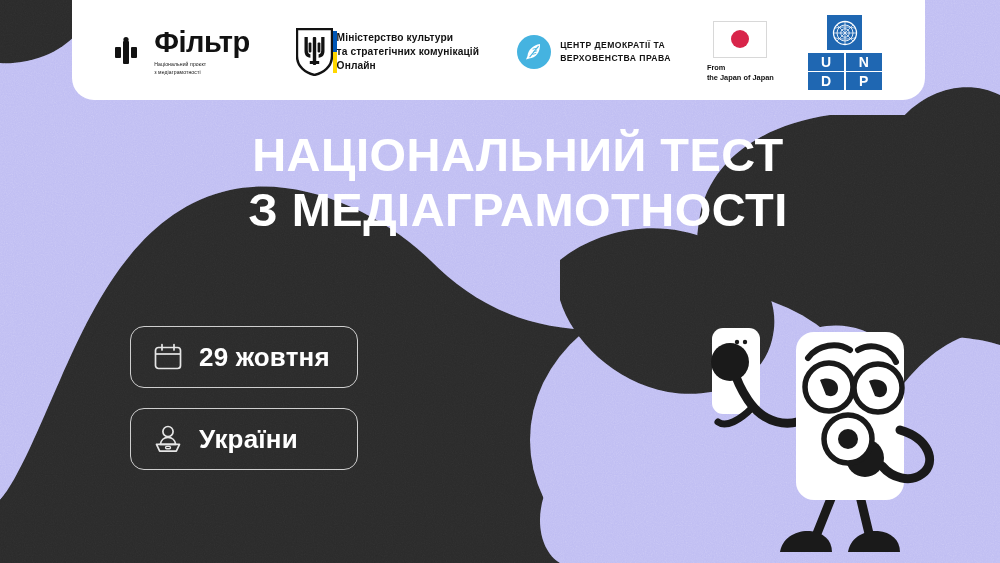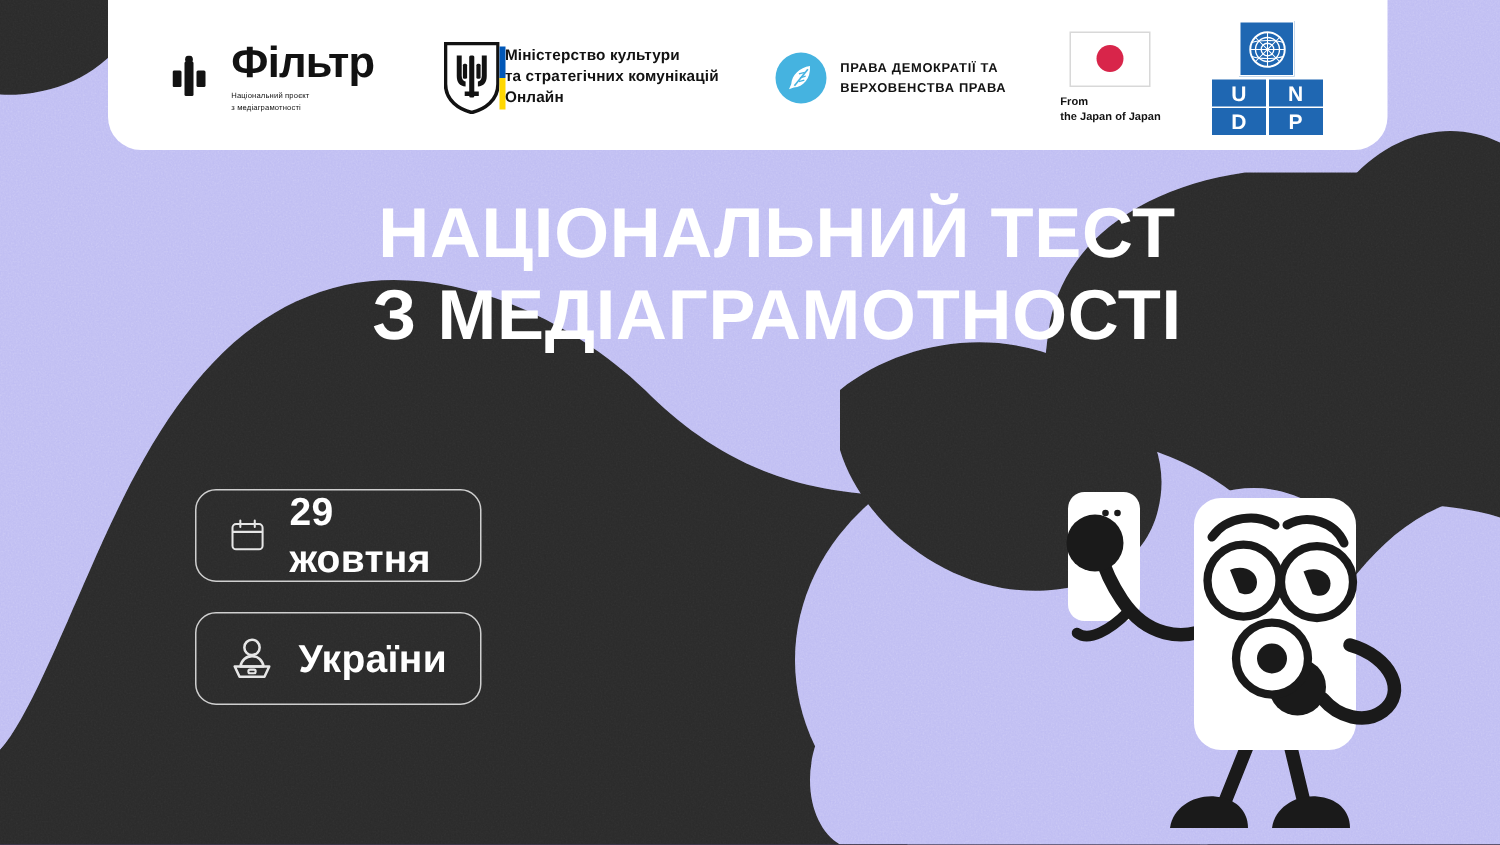--- a/index.html
+++ b/index.html
@@ -6,21 +6,21 @@
   html, body {
     width: 1000px; height: 563px;
     overflow: hidden;
     font-family: "Liberation Sans", sans-serif;
     background: #2a2a2a;
   }
   #stage {
     position: relative;
     width: 1000px; height: 563px;
     overflow: hidden;
-    background: #4c1d95;
+    background: #a16207;
   }
 
   
   #bg-layer { position:absolute; inset:0; width:1000px; height:563px; }
 
   
   #grain {
     position:absolute; inset:0; pointer-events:none;
     opacity:.30; mix-blend-mode:overlay;
   }
@@ -121,21 +121,21 @@
     letter-spacing:.5px;
     text-transform:uppercase;
     font-family:"Liberation Sans",sans-serif;
     margin-left:36px;
   }
   .title .l2 { display:block; }
 
   
   .pills { position:absolute; left:130px; top:326px; display:flex; flex-direction:column; gap:20px; }
   .pill {
-    height:62px; width:191px;
+    height:62px; width:228px;
     border:1.6px solid #cfcfcf;
     border-radius:14px;
     display:flex; align-items:center; gap:16px;
     padding:0 22px;
     color:#ffffff;
   }
   .pill-label { font-size:26px; font-weight:bold; letter-spacing:.2px; }
 
   
   .bubble {
@@ -275,21 +275,21 @@
 
       <div class="logo-block cedem-wrap">
         <div class="cedem-circle">
           <svg width="22" height="22" viewBox="0 0 22 22">
             <path d="M17,3 C10,4 5,9 4.5,15 L3,18.5 L6.2,17.4 C12.5,17 17.5,11.5 17,3 Z" fill="#ffffff"></path>
             <path d="M15.6,5.2 L6.6,16.2" stroke="#45b3e0" stroke-width="1.1" fill="none"></path>
             <path d="M13.5,7.2 L9.6,8.3 M14.1,9.8 L10.3,10.9 M13.2,12.4 L9.6,13.4" stroke="#45b3e0" stroke-width=".9" fill="none"></path>
           </svg>
         </div>
         <div class="cedem-lines">
-          <div>ПРАВА ДЕМОКРАТІЇ ТА</div>
+          <div>ЦЕНТР ДЕМОКРАТІЇ ТА</div>
           <div>ВЕРХОВЕНСТВА ПРАВА</div>
         </div>
       </div>
 
       <div class="logo-block japan-wrap">
         <div class="jp-flag">
           <div class="jp-dot"></div>
         </div>
         <div class="jp-cap">
           <div>From</div>

